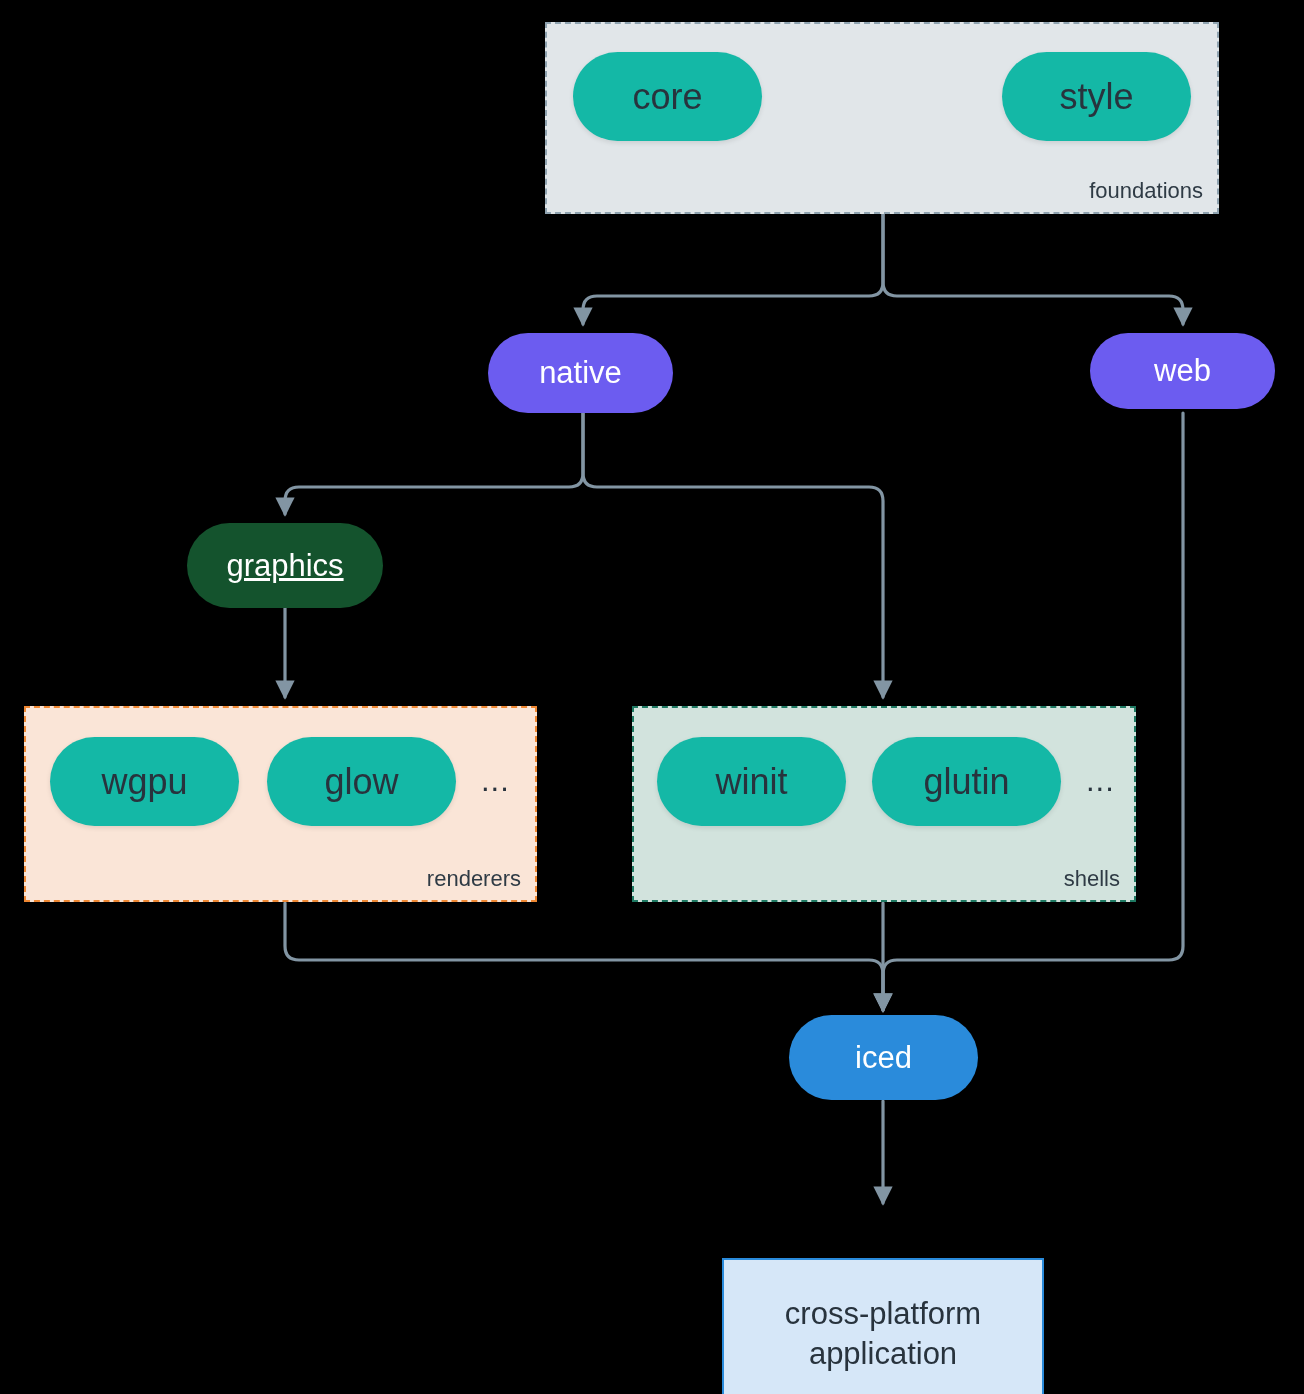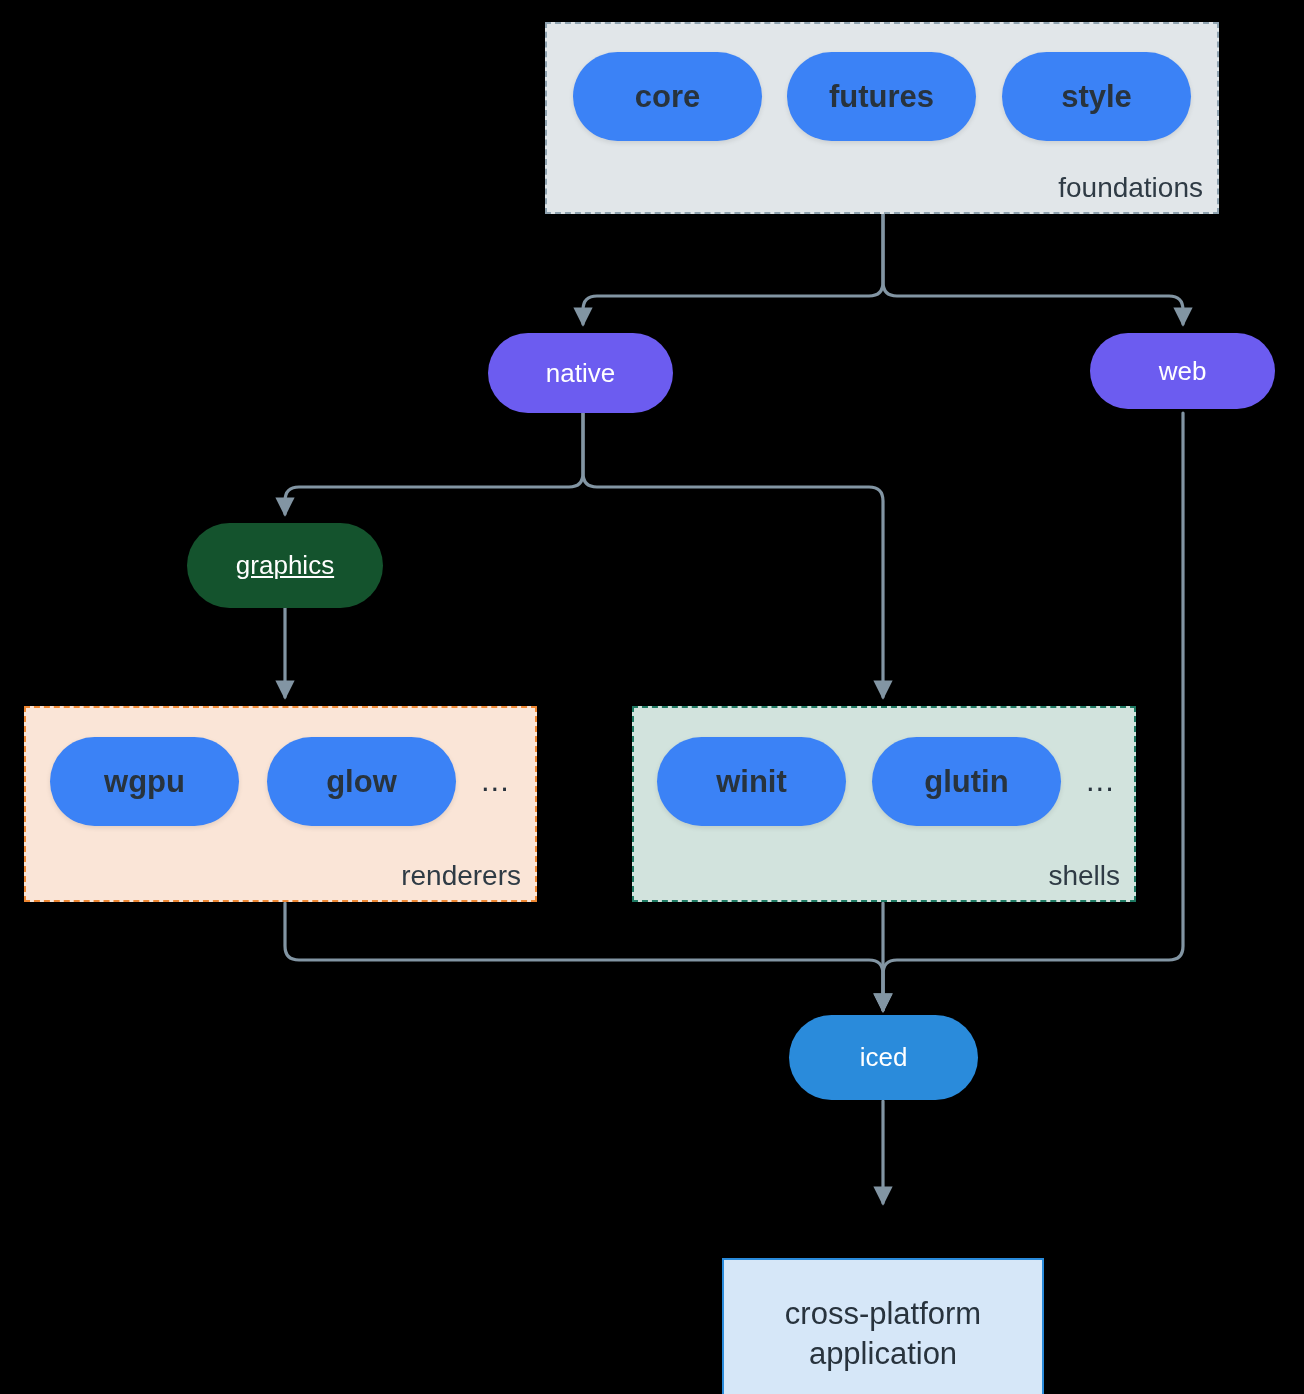--- a/index.html
+++ b/index.html
@@ -28,21 +28,21 @@
   .cluster {
     position: absolute;
     box-sizing: border-box;
     border-style: dashed;
     border-width: 2px;
   }
   .cluster-label {
     position: absolute;
     right: 14px;
     bottom: 8px;
-    font-size: 28px;
+    font-size: 22px;
     color: #2f3b45;
     white-space: nowrap;
   }
   #cluster-foundations {
     left: 545px; top: 22px; width: 674px; height: 192px;
     background: #e1e6e9;
     border-color: #8fa3b0;
   }
   #cluster-renderers {
     left: 24px; top: 706px; width: 513px; height: 196px;
@@ -54,37 +54,36 @@
     background: #d2e3dd;
     border-color: #1f7a63;
   }
 
   
   .leaf {
     position: absolute;
     display: flex;
     align-items: center;
     justify-content: center;
-    background: #3b82f6;
+    background: #14b8a6;
     border-radius: 999px;
-    font-size: 31px;
+    font-size: 36px;
     color: #28333d;
     box-shadow: 0 2px 5px rgba(0,0,0,0.10);
     white-space: nowrap;
-    font-weight: bold;
   }
 
   
   .pill {
     position: absolute;
     display: flex;
     align-items: center;
     justify-content: center;
     border-radius: 999px;
-    font-size: 26px;
+    font-size: 31px;
     color: #ffffff;
     white-space: nowrap;
   }
   .pill-purple { background: #6c5cf0; }
   .pill-orange { background: #14532d; text-decoration: underline; }
   .pill-blue   { background: #2a8bdb; text-align: center; }
 
   
   .ellipsis {
     position: absolute;
@@ -141,21 +140,20 @@
       <path d="M 1183,413 L 1183,946 Q 1183,960 1169,960 L 897,960 Q 883,960 883,974 L 883,1010" marker-end="url(#arrow)"></path>
 
       <path d="M 883,1101 L 883,1203" marker-end="url(#arrow)"></path>
     </g>
   </svg>
 
   <div class="cluster" id="cluster-foundations">
     <span class="cluster-label">foundations</span>
   </div>
   <div class="leaf" style="left:573px; top:52px; width:189px; height:89px;">core</div>
-  <div class="leaf" style="left:787px; top:52px; width:189px; height:89px;">futures</div>
   <div class="leaf" style="left:1002px; top:52px; width:189px; height:89px;text-align:right;">style</div>
 
   <div class="pill pill-purple" style="left:488px; top:333px; width:185px; height:80px;">native</div>
   <div class="pill pill-purple" style="left:1090px; top:333px; width:185px; height:76px;">web</div>
   <div class="pill pill-orange" style="left:187px; top:523px; width:196px; height:85px;">graphics</div>
 
   <div class="cluster" id="cluster-renderers">
     <span class="cluster-label">renderers</span>
   </div>
   <div class="leaf" style="left:50px; top:737px; width:189px; height:89px;">wgpu</div>

